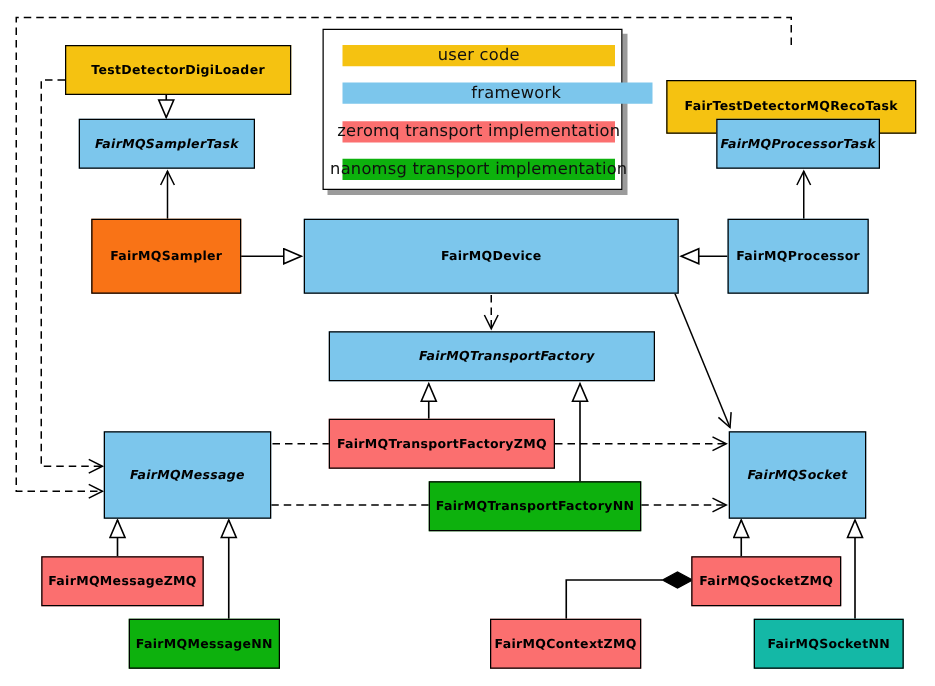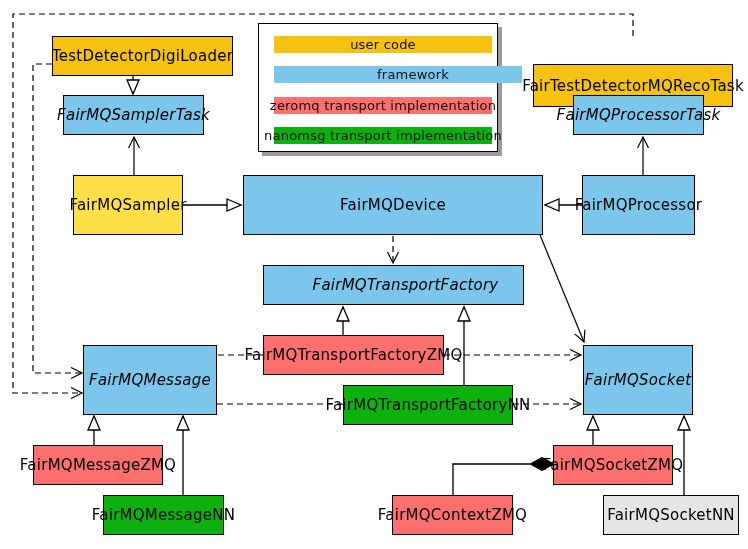--- a/index.html
+++ b/index.html
@@ -5,21 +5,21 @@
   html,body{margin:0;padding:0;background:#fff;}
   .canvas{
     position:relative;width:748px;height:549px;background:#ffffff;overflow:hidden;
     font-family:"DejaVu Sans","Liberation Sans",sans-serif;
   }
   .wires{position:absolute;left:0;top:0;z-index:1;}
   .node{
     position:absolute;z-index:2;box-sizing:border-box;
     border:1.3px solid #000;
     display:flex;align-items:center;justify-content:center;
-    font-weight:normal;font-size:15px;letter-spacing:.25px;
+    font-weight:bold;font-size:10px;letter-spacing:.25px;
     color:#000;white-space:nowrap;text-align:left;
   }
   .abstract{font-style:italic;}
   .legend{
     position:absolute;z-index:2;box-sizing:border-box;
     left:258px;top:23px;width:240px;height:129px;
     background:#fff;border:1.3px solid #000;
     box-shadow:4px 4px 0 #9b9b9b;
   }
   .legend .bar{
@@ -88,21 +88,21 @@
   </div>
 
   <div class="node abstract" style="left: 63px; top: 95px; width: 141px; height: 40px; background-color: rgb(124, 198, 236);">
     <span>FairMQSamplerTask</span>
   </div>
 
   <div class="node abstract" style="left: 573px; top: 95px; width: 131px; height: 40px; background-color: rgb(124, 198, 236);">
     <span>FairMQProcessorTask</span>
   </div>
 
-  <div class="node" style="left: 73px; top: 175px; width: 110px; height: 60px; background-color: #fde047;">
+  <div class="node" style="left: 73px; top: 175px; width: 120px; height: 60px; background-color: #f97316;">
     <span>FairMQSampler</span>
   </div>
 
   <div class="node" style="left: 243px; top: 175px; width: 300px; height: 60px; background-color: rgb(124, 198, 236);">
     <span>FairMQDevice</span>
   </div>
 
   <div class="node" style="left: 582px; top: 175px; width: 113px; height: 60px; background-color: rgb(124, 198, 236);">
     <span>FairMQProcessor</span>
   </div>
@@ -136,21 +136,21 @@
   </div>
 
   <div class="node" style="left: 553px; top: 445px; width: 120px; height: 40px; background-color: rgb(251, 111, 111);">
     <span>FairMQSocketZMQ</span>
   </div>
 
   <div class="node" style="left: 392px; top: 495px; width: 121px; height: 40px; background-color: rgb(251, 111, 111);">
     <span>FairMQContextZMQ</span>
   </div>
 
-  <div class="node" style="left: 603px; top: 495px; width: 136px; height: 40px; background-color: #e5e5e5;">
+  <div class="node" style="left: 603px; top: 495px; width: 120px; height: 40px; background-color: #14b8a6;">
     <span>FairMQSocketNN</span>
   </div>
 
   <div class="legend">
     <div class="bar bar-0" style="background-color: rgb(245, 194, 17);">
       <span>user code</span>
     </div>
     <div class="bar bar-1" style="background-color: rgb(124, 198, 236);">
       <span>framework</span>
     </div>

